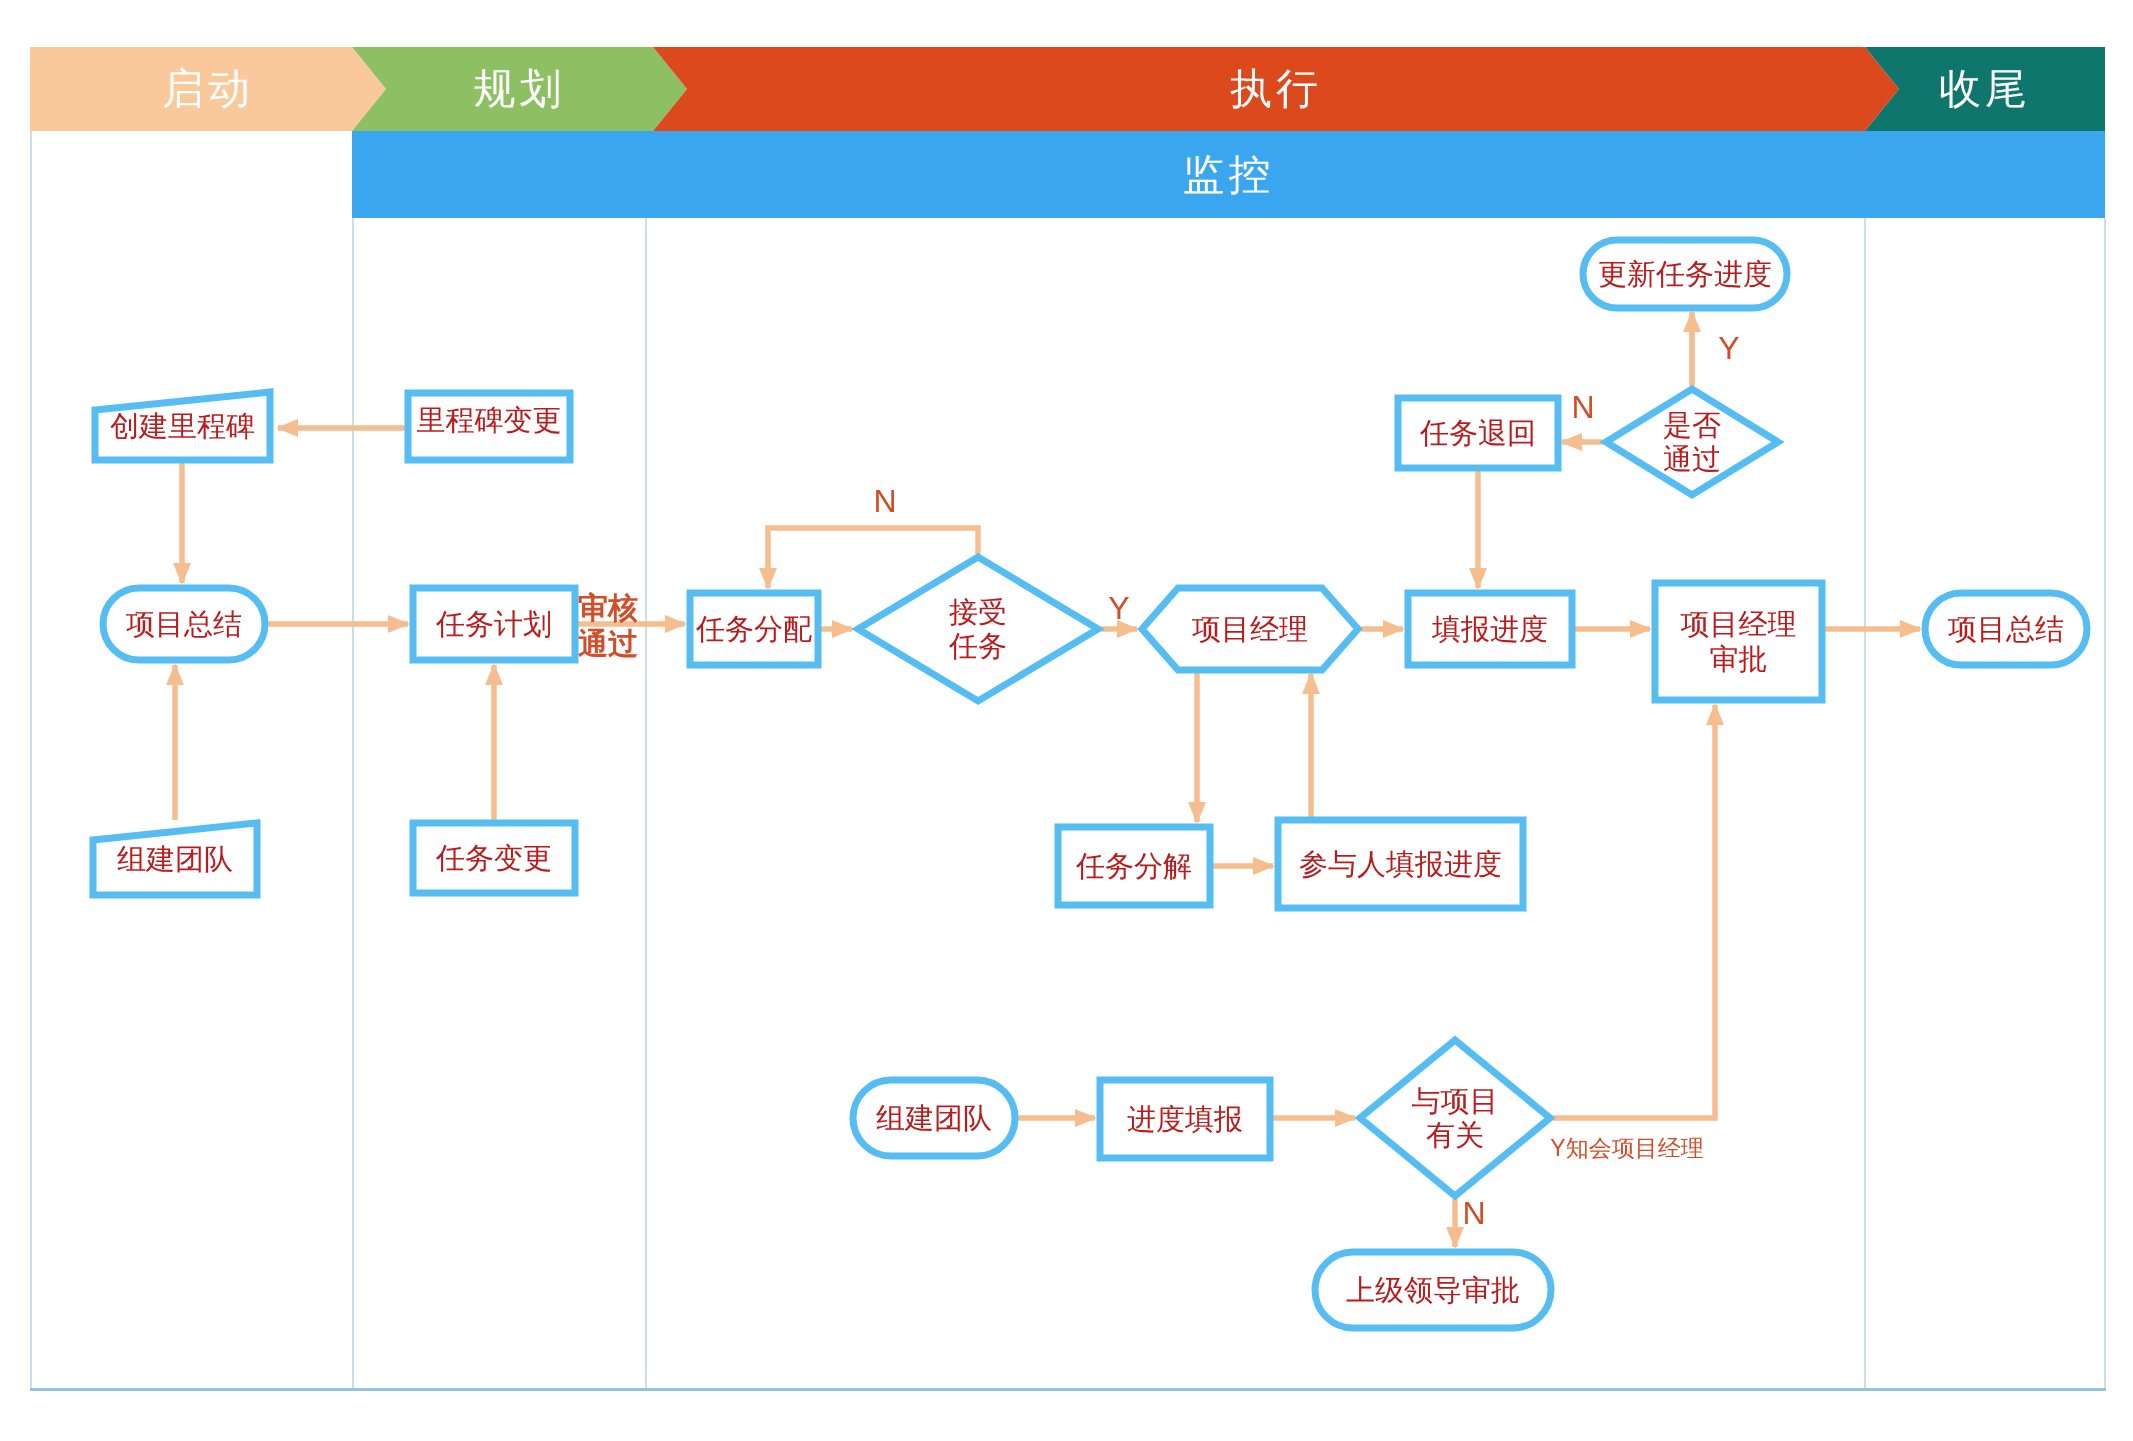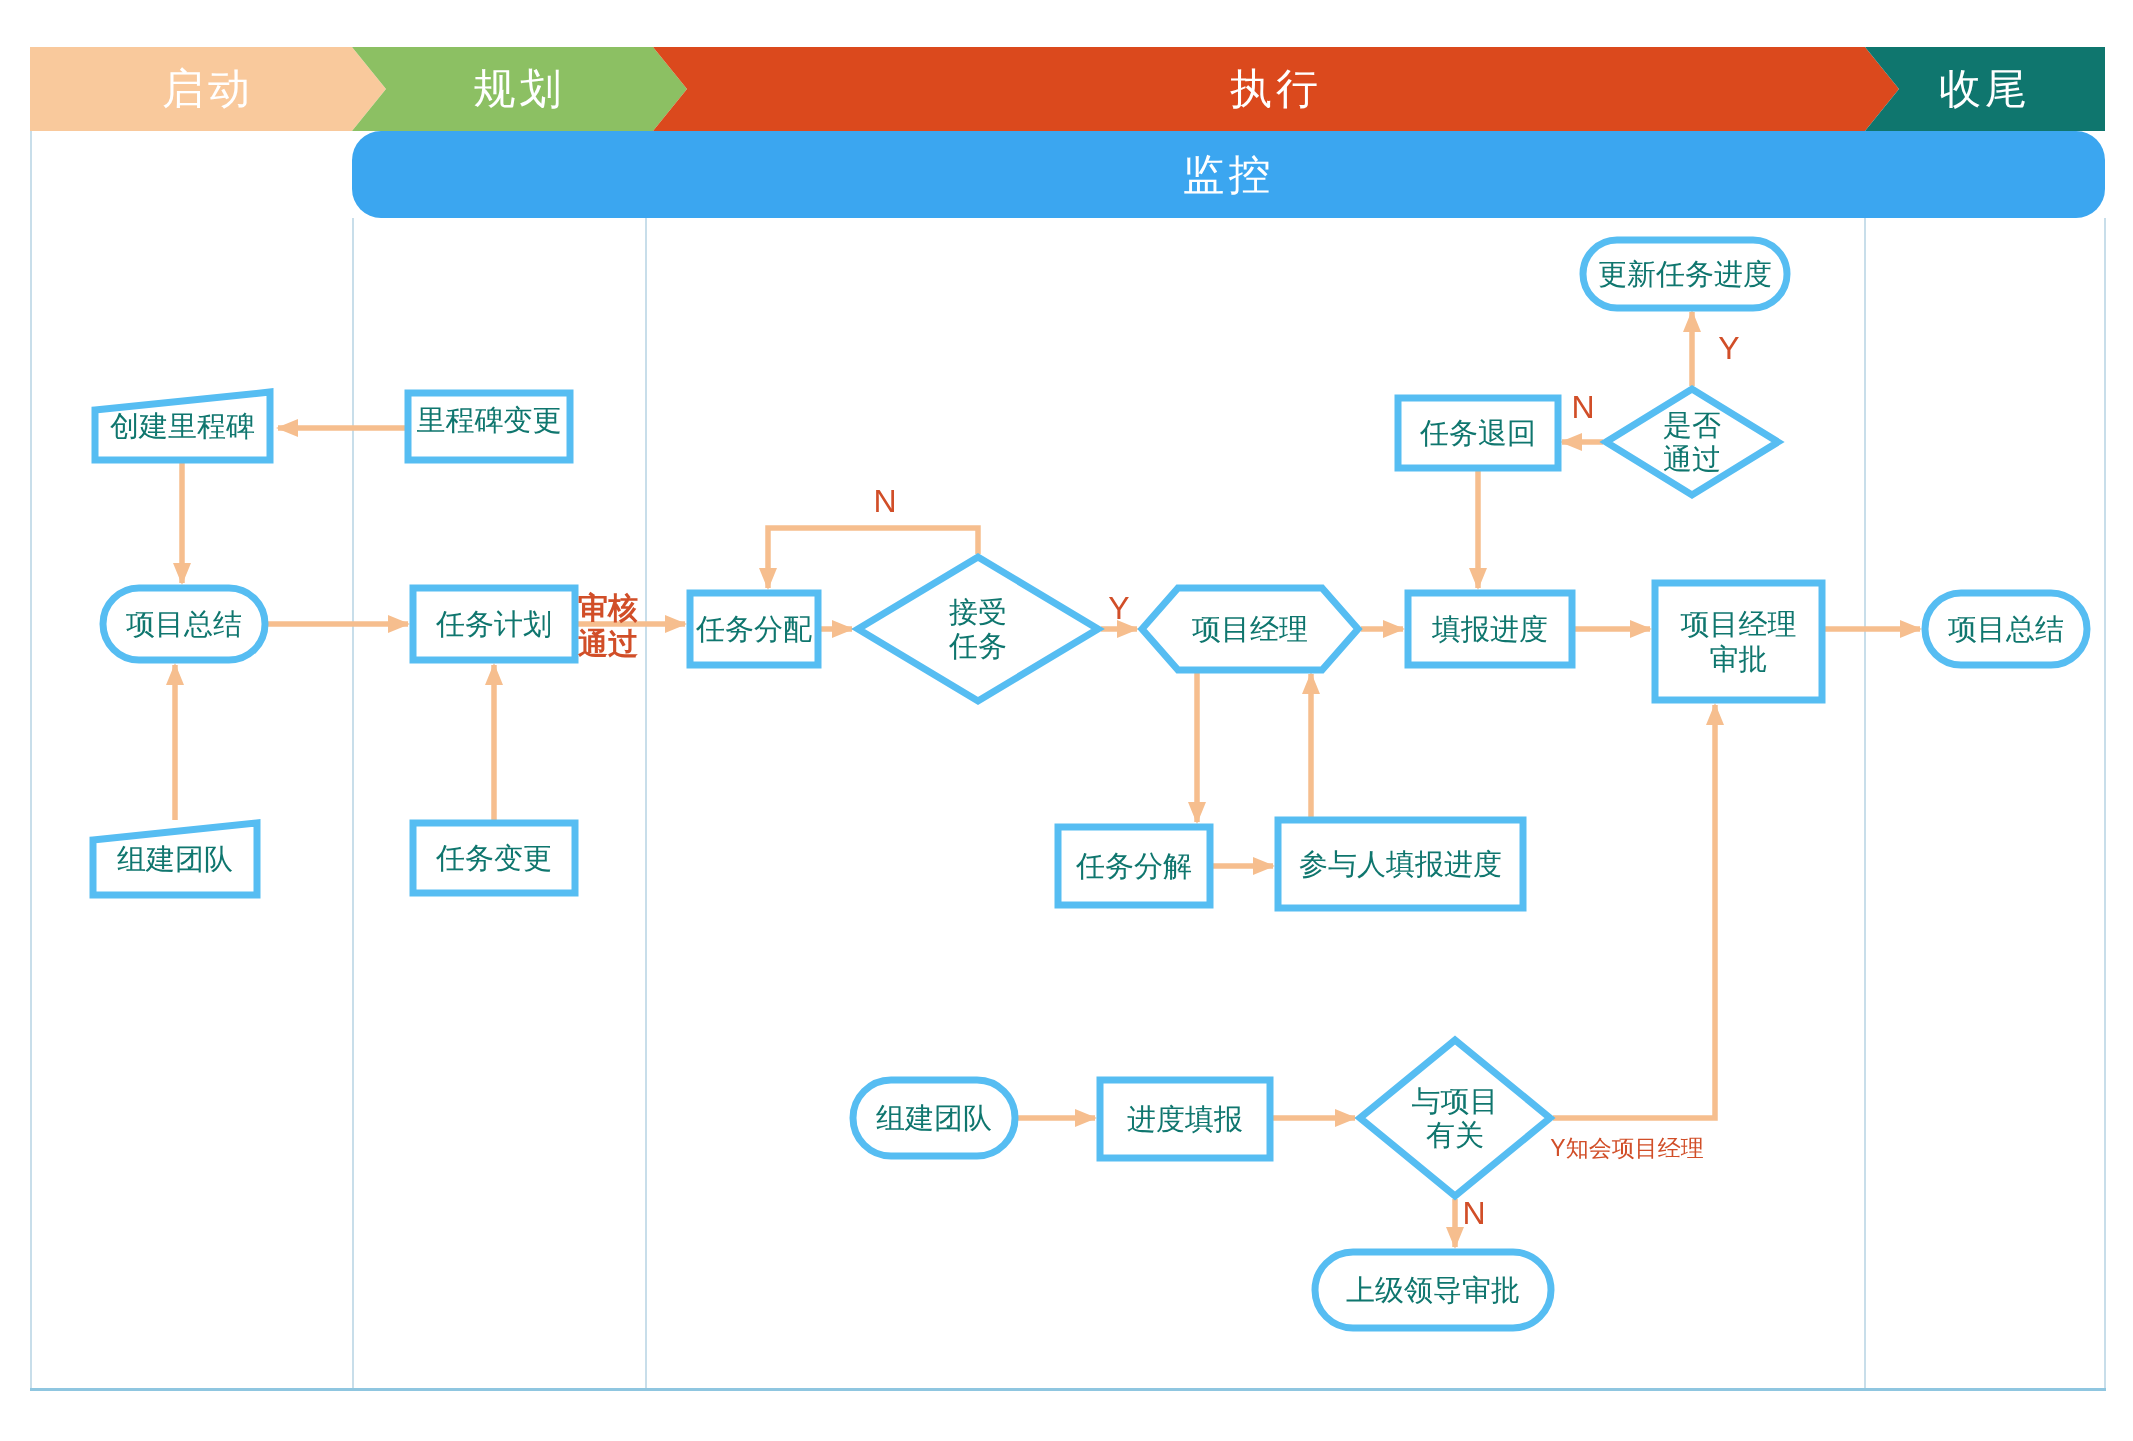--- a/index.html
+++ b/index.html
@@ -21,21 +21,21 @@
     position:absolute;top:131px;height:87px;
     display:flex;align-items:center;justify-content:center;
   }
   .monitor-band .band-label{color:#ffffff;font-size:42px;letter-spacing:4px;}
   .lane-line{position:absolute;background:#c8deea;}
   svg.overlay{position:absolute;left:0;top:0;}
   .node-label{
     position:absolute;
     display:flex;align-items:center;justify-content:center;
     text-align:center;
-    color:#0f766e;
+    color:#b91c1c;
     font-size:29px;
     line-height:1.18;
     white-space:pre-line;
     pointer-events:none;
   }
   .edge-label{
     position:absolute;
     color:#d14e28;
     text-align:center;
     white-space:pre-line;
@@ -54,21 +54,21 @@
     </div>
     <div class="phase-band" style="left: 352px; width: 335px; background: rgb(140, 192, 99); clip-path: polygon(0px 0px, calc(100% - 34px) 0px, 100% 50%, calc(100% - 34px) 100%, 0px 100%, 34px 50%);">
       <span class="band-label">规划</span>
     </div>
     <div class="phase-band" style="left: 653px; width: 1246px; background: rgb(219, 73, 29); clip-path: polygon(0px 0px, calc(100% - 34px) 0px, 100% 50%, calc(100% - 34px) 100%, 0px 100%, 34px 50%);">
       <span class="band-label">执行</span>
     </div>
     <div class="phase-band" style="left: 1865px; width: 240px; background: #0f766e; clip-path: polygon(0px 0px, 100% 0px, 100% 100%, 0px 100%, 34px 50%);">
       <span class="band-label">收尾</span>
     </div>
-    <div class="monitor-band" style="left: 352px; width: 1753px; background: rgb(59, 166, 240); border-radius: 29px;">
+    <div class="monitor-band" style="left: 352px; width: 1753px; background: rgb(59, 166, 240);">
       <span class="band-label">监控</span>
     </div>
     <div class="lane-line" style="left: 352px; top: 218px; width: 2px; height: 1171px;"></div>
     <div class="lane-line" style="left: 645px; top: 218px; width: 2px; height: 1171px;"></div>
     <div class="lane-line" style="left: 1864px; top: 218px; width: 2px; height: 1171px;"></div>
     <div class="lane-line" style="left: 30px; top: 131px; width: 2px; height: 1258px;"></div>
     <div class="lane-line" style="left: 2104px; top: 218px; width: 2px; height: 1171px;"></div>
     <div class="lane-line" style="left: 30px; top: 1388px; width: 2076px; height: 3px; background: rgb(143, 198, 224);"></div>
     <svg class="overlay" width="2133" height="1441" viewBox="0 0 2133 1441">
       <defs>

